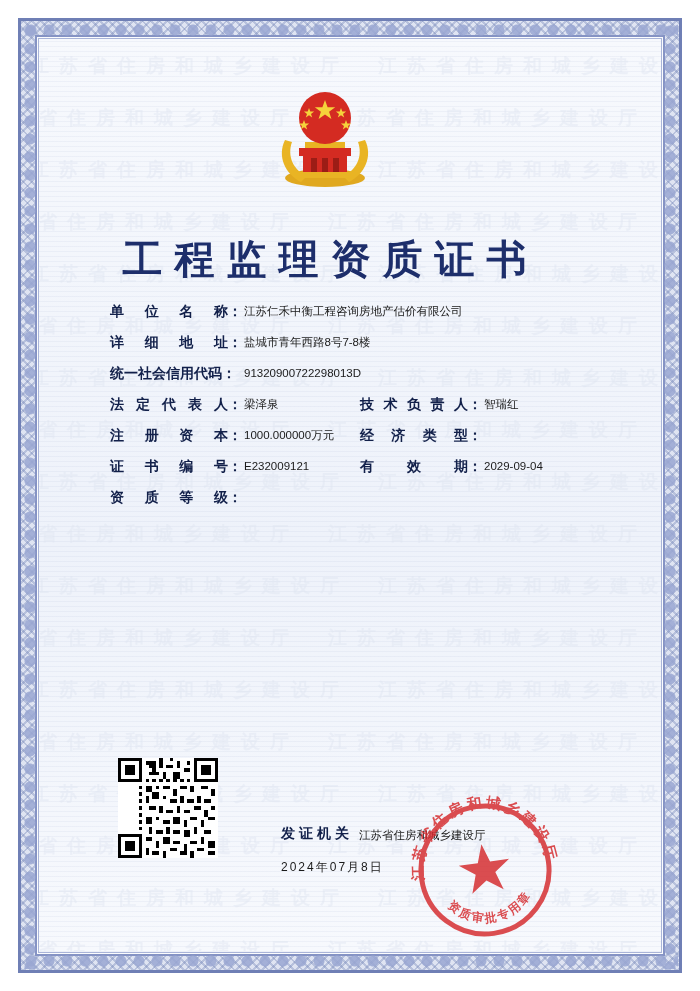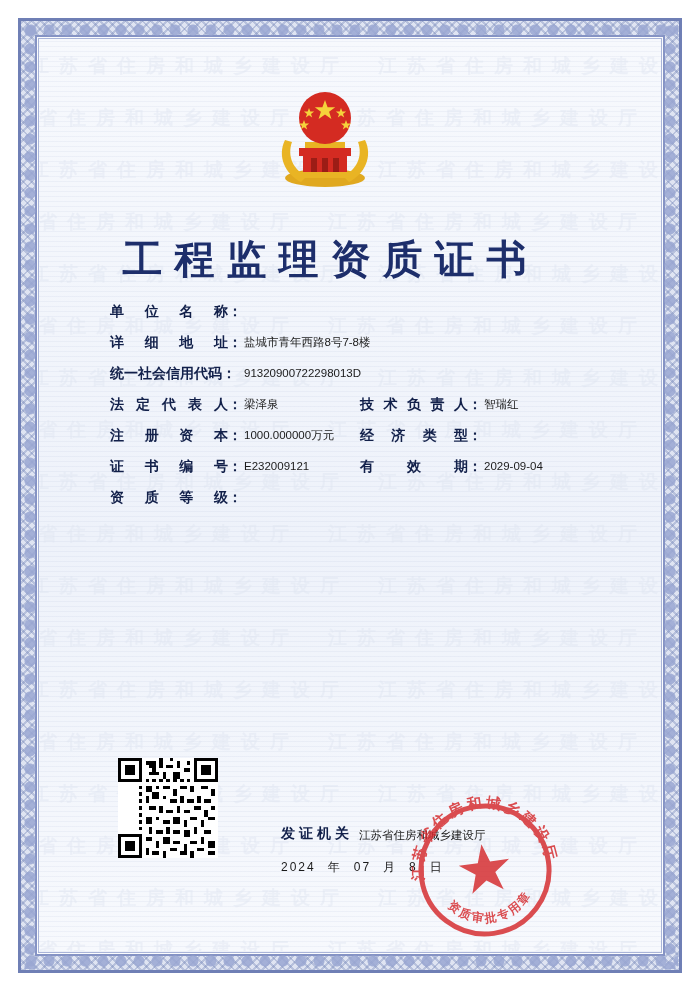--- a/index.html
+++ b/index.html
@@ -214,21 +214,21 @@
     letter-spacing: 0;
     color: #1a1a1a;
     margin-left: 6px;
   }
   .issue-date {
     margin-top: 16px;
     font-size: 12px;
     color: #1a1a1a;
     letter-spacing: 2px;
     display: flex;
-    gap: 12px;
+    gap: 0;
     align-items: baseline;
   }
   .issue-date span { white-space: nowrap; }
 
   
   .seal {
     position: absolute;
     right: 36px;
     top: 742px;
     width: 176px;
@@ -302,20 +302,21 @@
 
     <div class="fields">
 
       <div class="row">
         <div class="label spaced">
           <span>单</span>
           <span>位</span>
           <span>名</span>
           <span>称：</span>
         </div>
+        <div class="value">江苏仁禾中衡工程咨询房地产估价有限公司</div>
       </div>
 
       <div class="row">
         <div class="label spaced">
           <span>详</span>
           <span>细</span>
           <span>地</span>
           <span>址：</span>
         </div>
         <div class="value">盐城市青年西路8号7-8楼</div>

